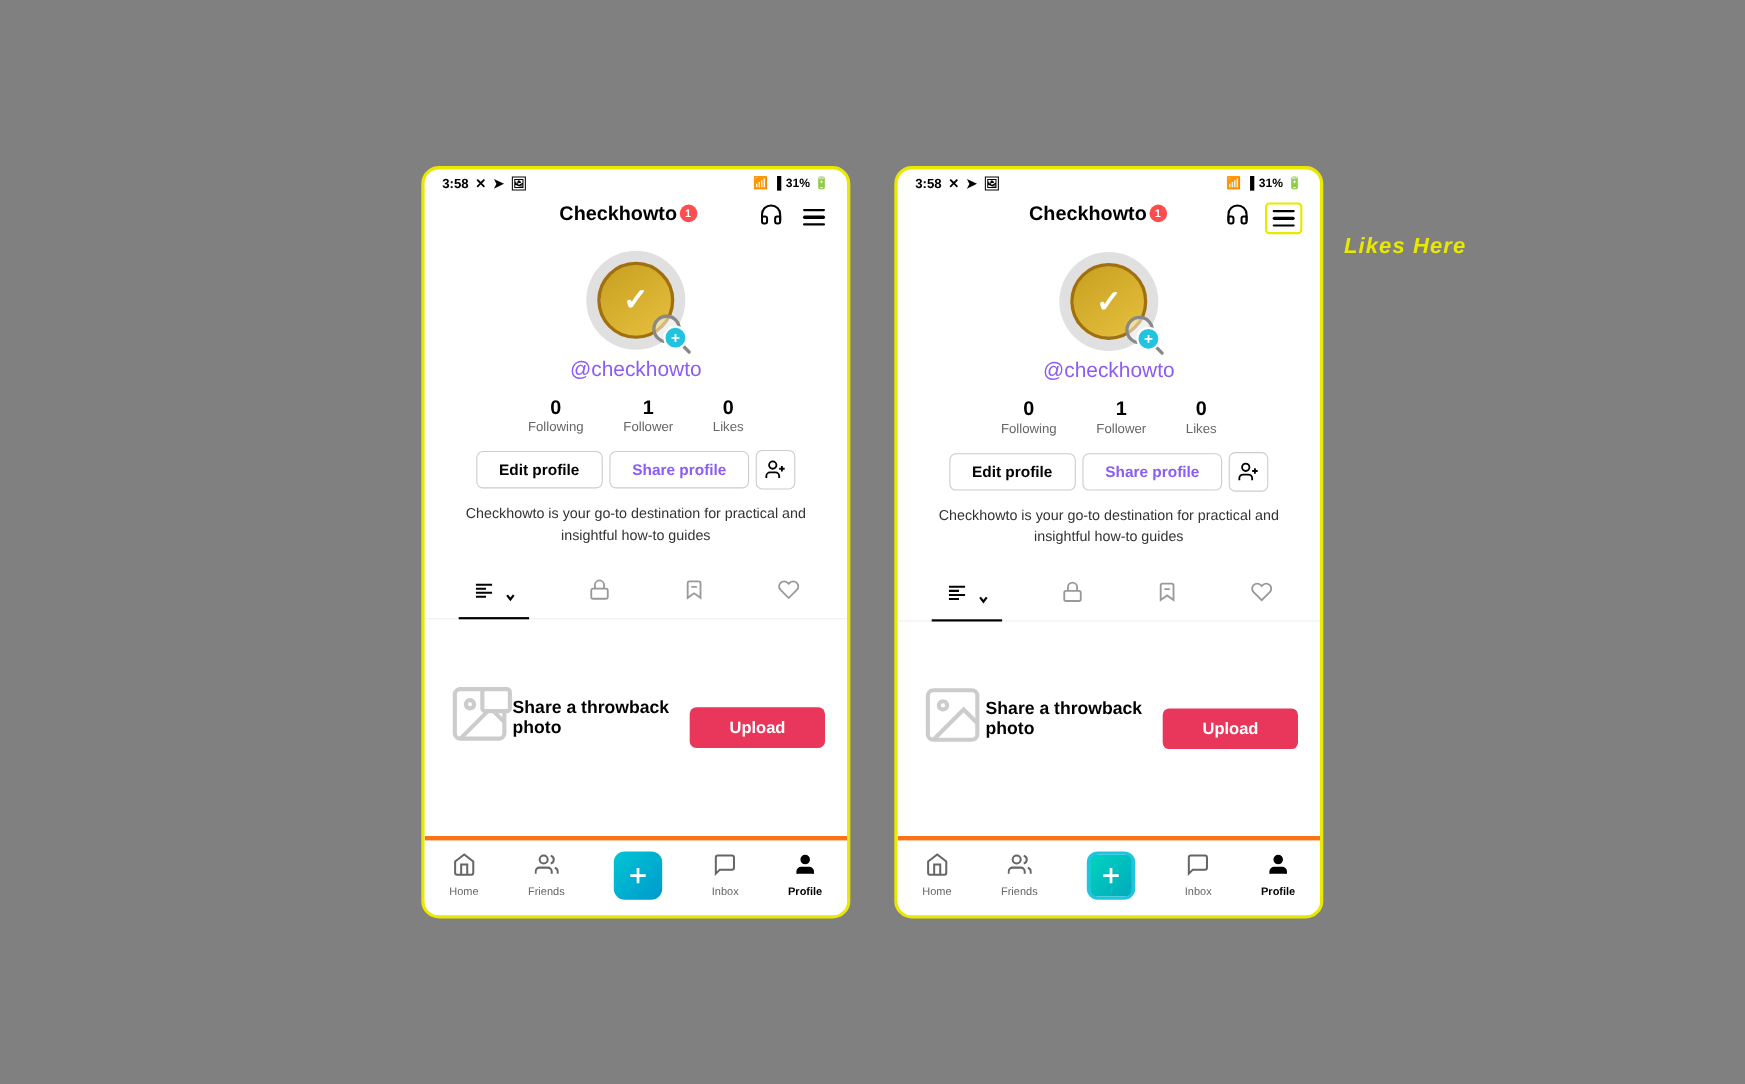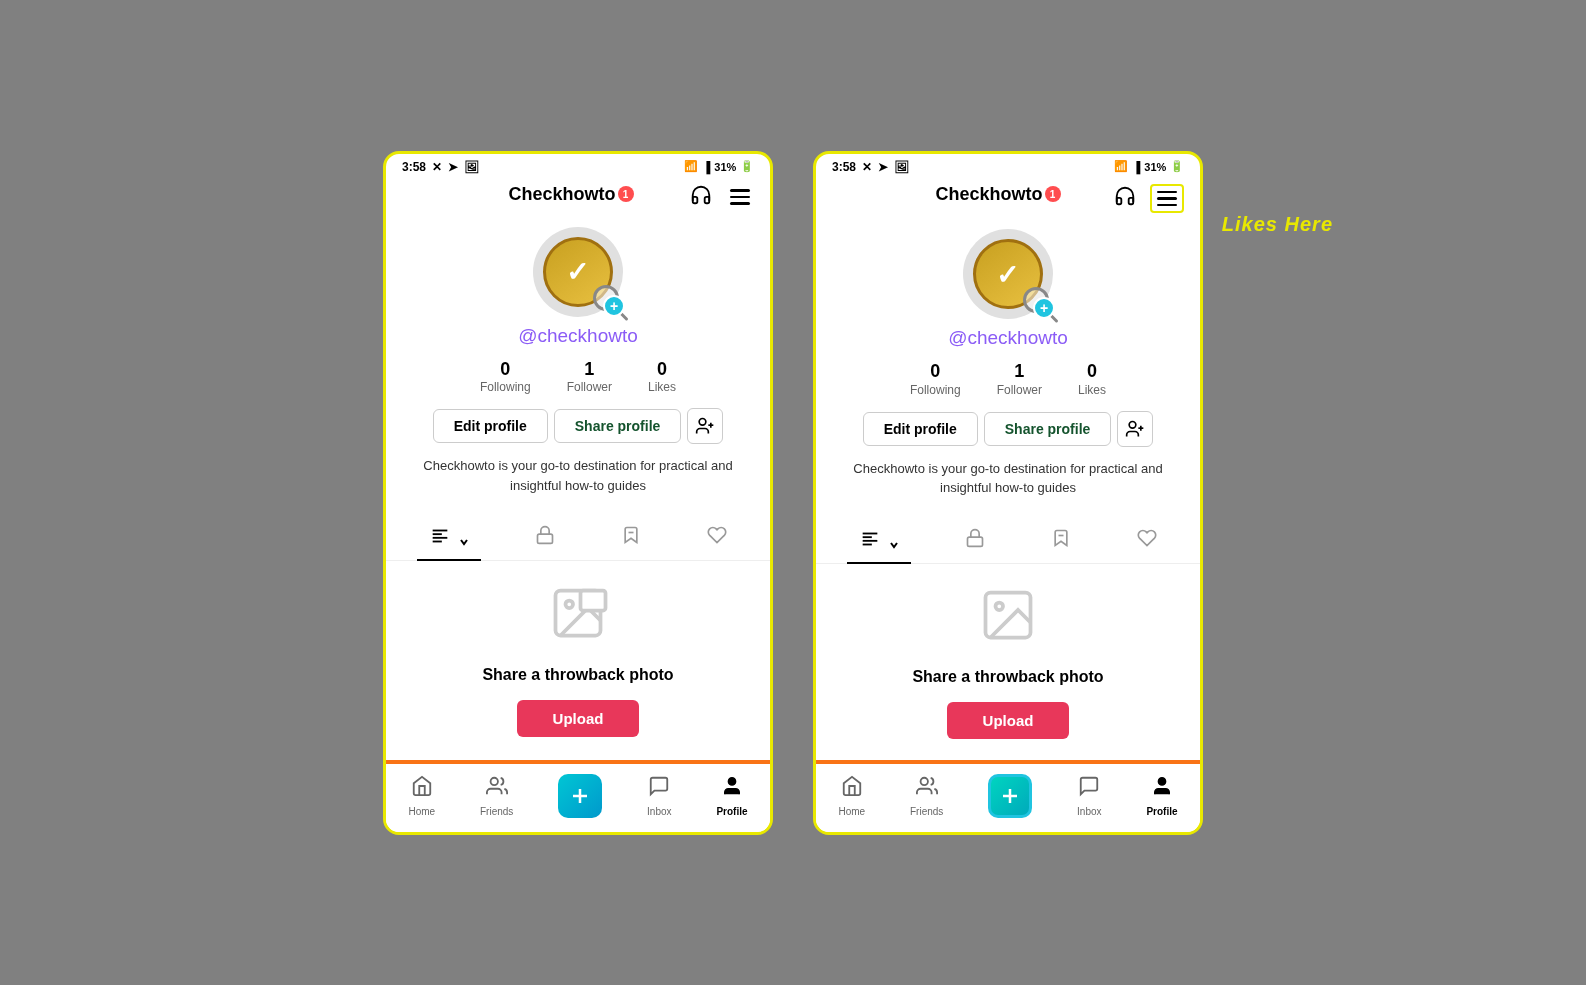--- a/index.html
+++ b/index.html
@@ -222,21 +222,21 @@
       color: #000;
       cursor: pointer;
     }
     .btn-share {
       padding: 8px 20px;
       border: 1.5px solid #ccc;
       border-radius: 6px;
       background: #fff;
       font-size: 14px;
       font-weight: 600;
-      color: #14532d;
+      color: #8b5cf6;
       cursor: pointer;
     }
     .btn-add-friend {
       width: 36px;
       height: 36px;
       border: 1.5px solid #ccc;
       border-radius: 6px;
       background: #fff;
       display: flex;
       align-items: center;
@@ -280,21 +280,21 @@
       left: 0;
       right: 0;
       height: 2px;
       background: #000;
     }
 
     
     .content-area {
       flex: 1;
       display: flex;
-      flex-direction: column;
+      flex-direction: row;
       align-items: center;
       justify-content: center;
       padding: 20px;
     }
     .photo-icon {
       font-size: 48px;
       color: #ccc;
       margin-bottom: 12px;
     }
     .throwback-title {

